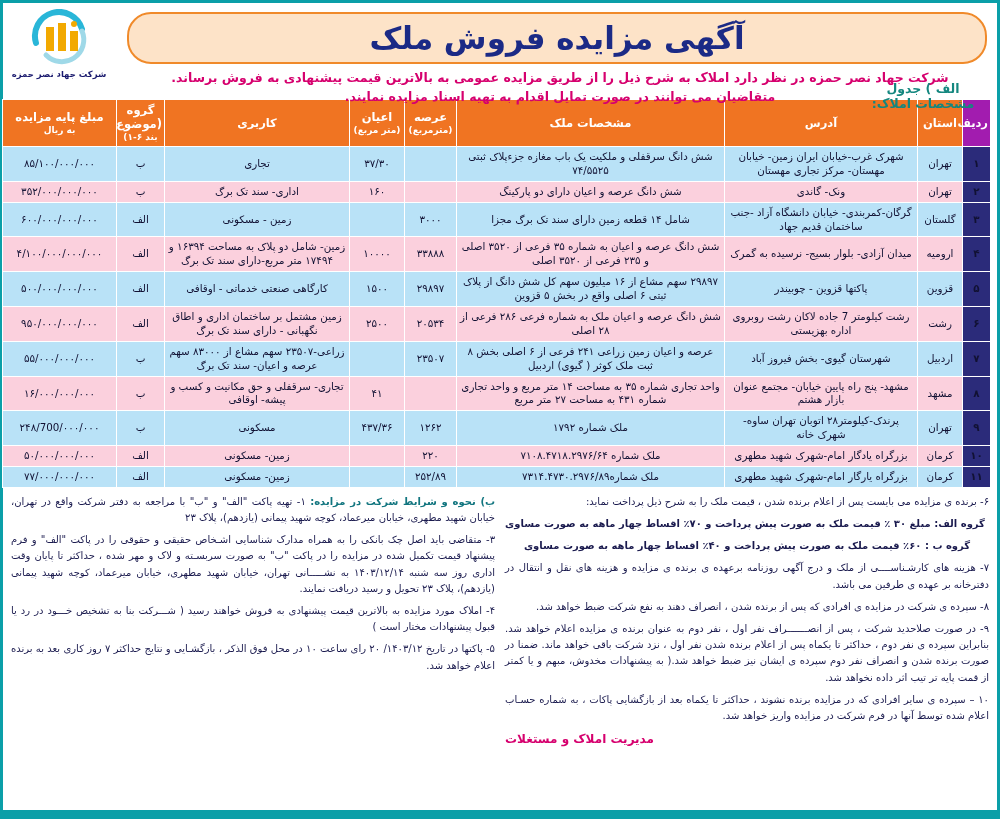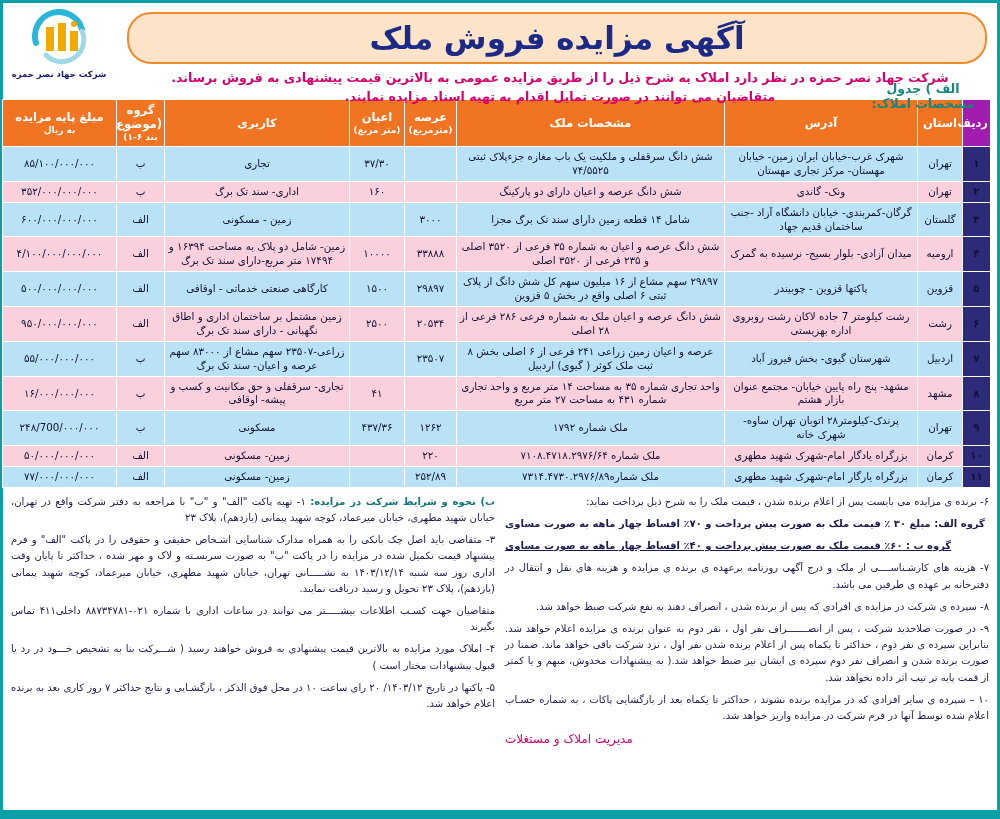--- a/index.html
+++ b/index.html
@@ -157,21 +157,21 @@
   }
   .col p{margin:0 0 6px 0;}
   .b-head{
     color:#11757f;
     font-weight:bold;
   }
   .teal{color:#11757f;font-weight:bold;}
   .grp{color:#1a1a4e;font-weight:bold;}
   .signature{
     color:#d6006e;
-    font-weight:normal;
+    font-weight:bold;
     font-size:12px;
     text-align:left;
     margin-top:2px;
   }
   .divider-bottom{
     position:absolute;
     left:0;right:0;bottom:0;
     height:6px;
     background:#0b9fa8;
   }
@@ -380,35 +380,34 @@
           <td class="price">۷۷/۰۰۰/۰۰۰/۰۰۰</td>
         </tr>
       </tbody>
   </table>
 
   <div class="bottom">
 
     <div class="col">
       <p>۶- برنده ی مزایده می بایست پس از اعلام برنده شدن ، قیمت ملک را به شرح ذیل پرداخت نماید:</p>
       <p class="grp" style="text-align:left;">گروه الف:  مبلغ ۳۰ ٪ قیمت ملک  به صورت پیش پرداخت و ۷۰٪  اقساط چهار ماهه به صورت مساوی</p>
-      <p class="grp" style="text-align:left;text-decoration:underline;">گروه ب : ۶۰٪ قیمت ملک به صورت پیش پرداخت و ۴۰٪  اقساط چهار ماهه به صورت مساوی</p>
+      <p class="grp" style="text-align:center;">گروه ب : ۶۰٪ قیمت ملک به صورت پیش پرداخت و ۴۰٪  اقساط چهار ماهه به صورت مساوی</p>
       <p>۷- هزینه های کارشـناســــی از ملک و درج آگهی روزنامه برعهده ی برنده ی مزایده و هزینه های نقل و انتقال در دفترخانه بر عهده ی طرفین می باشد.</p>
       <p>۸- سپرده ی شرکت در مزایده ی افرادی که پس از برنده شدن ، انصراف دهند به نفع شرکت ضبط خواهد شد.</p>
       <p>۹- در صورت صلاحدید شرکت ، پس از انصـــــــراف نفر اول ، نفر دوم به عنوان برنده ی مزایده اعلام خواهد شد. بنابراین سپرده ی نفر دوم ، حداکثر تا یکماه پس از اعلام برنده شدن نفر اول ، نزد شرکت باقی خواهد ماند. ضمنا در صورت برنده شدن و انصراف نفر دوم سپرده ی ایشان نیز ضبط خواهد شد.( به پیشنهادات مخدوش، مبهم و یا کمتر از قمت پایه تر تیب اثر داده نخواهد شد.</p>
       <p>۱۰ – سپرده ی سایر افرادی که در مزایده برنده نشوند ، حداکثر تا یکماه بعد از بازگشایی پاکات ، به شماره حسـاب اعلام شده توسط آنها در فرم شرکت در مزایده واریز خواهد شد.</p>
       <div class="signature">مدیریت املاک و مستغلات</div>
     </div>
 
     <div class="col">
       <p>
         <span class="b-head">ب) نحوه و شرایط شرکت در مزایده:</span>
         <span>۱- تهیه پاکت "الف" و "ب" با مراجعه به دفتر شرکت واقع در تهران، خیابان شهید مطهری، خیابان میرعماد، کوچه شهید پیمانی (یازدهم)، پلاک ۲۳</span>
       </p>
       <p>۳- متقاضی باید اصل چک بانکی را به همراه مدارک شناسایی اشـخاص حقیقی و حقوقی را در پاکت "الف" و فرم پیشنهاد قیمت تکمیل شده در مزایده را در پاکت "ب" به صورت سربسـته و لاک و مهر شده ، حداکثر تا پایان وقت اداری روز سه شنبه ۱۴۰۳/۱۲/۱۴ به نشـــــانی تهران، خیابان شهید مطهری، خیابان میرعماد، کوچه شهید پیمانی (یازدهم)، پلاک ۲۳ تحویل و رسید دریافت نمایند.</p>
-      <p>متقاضیان جهت کسـب اطلاعات بیشـــــتر می توانند در ساعات اداری با شماره ۰۲۱-۸۸۷۳۴۷۸۱ داخلی۴۱۱  تماس بگیرند</p>
       <p>۴- املاک مورد مزایده به بالاترین قیمت پیشنهادی به فروش خواهند رسید ( شـــرکت بنا به تشخیص خـــود در رد یا قبول پیشنهادات مختار است )</p>
       <p>۵- پاکتها در تاریخ ۱۴۰۳/۱۲/ ۲۰ رای ساعت ۱۰ در محل فوق الذکر ، بازگشـایی و نتایج حداکثر ۷ روز کاری بعد به برنده اعلام خواهد شد.</p>
     </div>
 
   </div>
 
   <div class="divider-bottom"></div>
 </div>
 
 </body></html>

